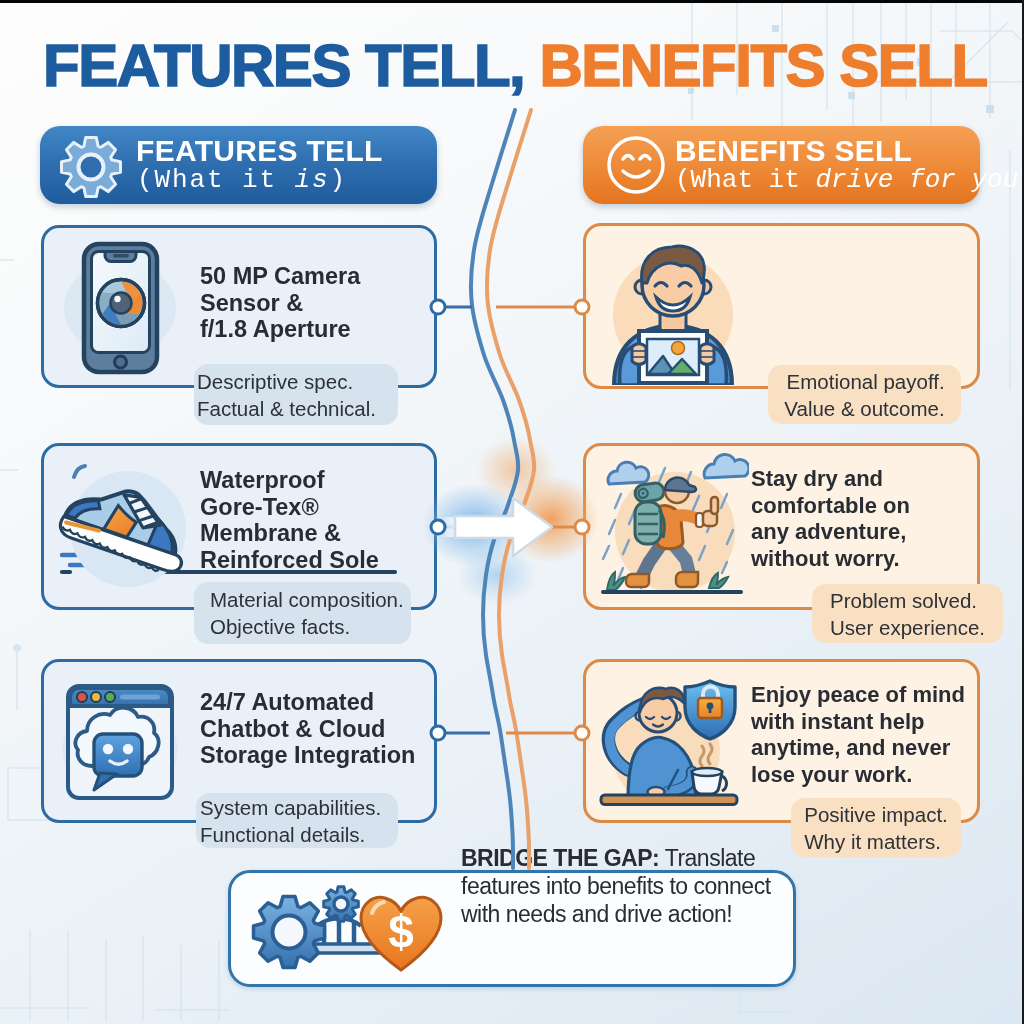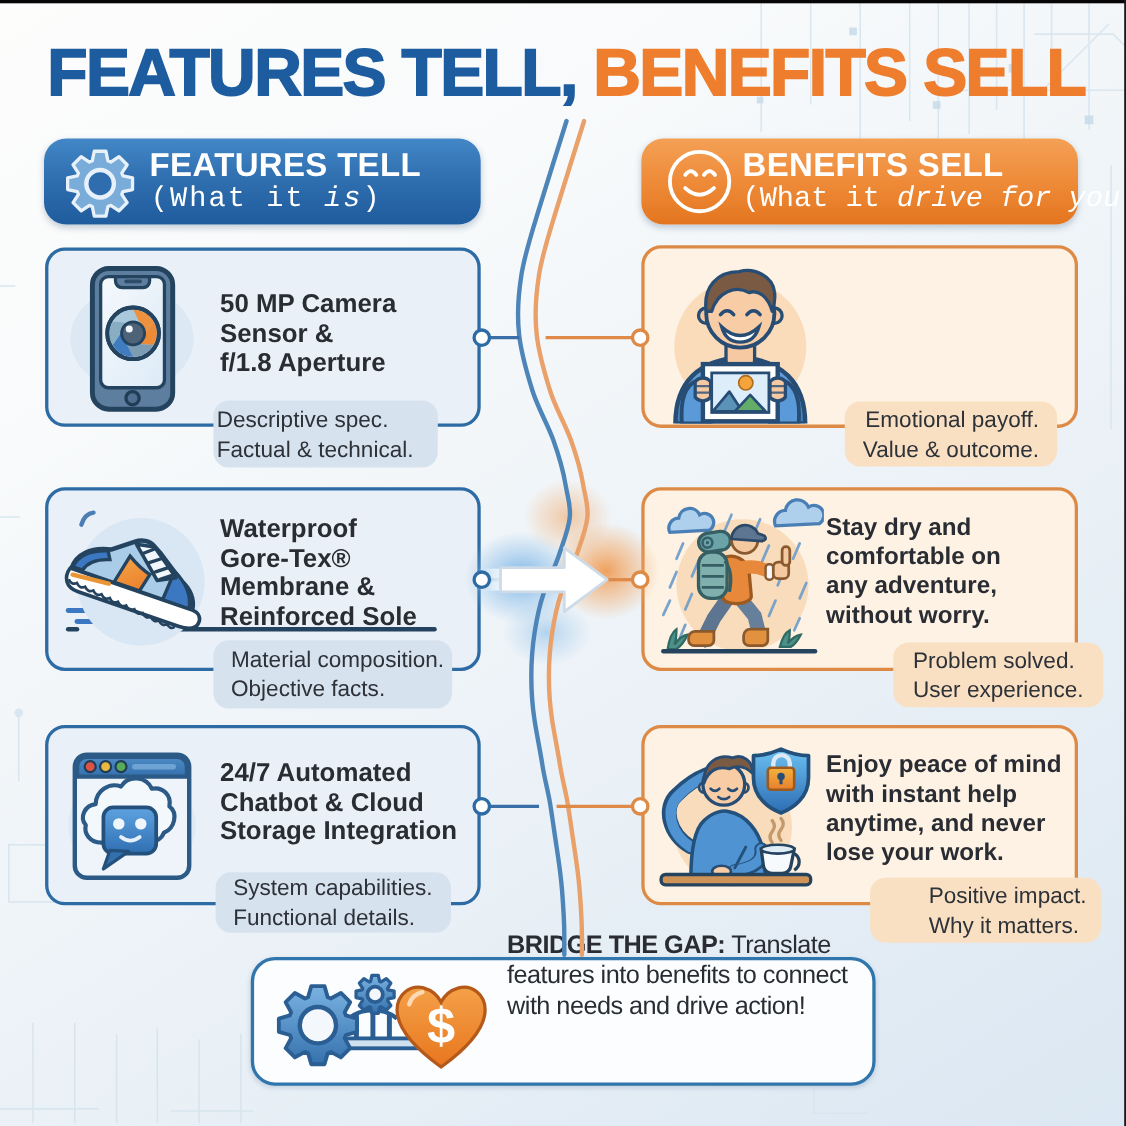--- a/index.html
+++ b/index.html
@@ -169,24 +169,24 @@
   </svg>
 
   <div class="abs bhead" style="left:200px;top:263px;">50 MP Camera<br>Sensor &amp;<br>f/1.8 Aperture</div>
   <div class="abs bhead" style="left:200px;top:467px;">Waterproof<br>Gore-Tex®<br>Membrane &amp;<br>Reinforced Sole</div>
   <div class="abs bhead" style="left:200px;top:689px;">24/7 Automated<br>Chatbot &amp; Cloud<br>Storage Integration</div>
   <div class="abs bheadr" style="left:751px;top:466px;">Stay dry and<br>comfortable on<br>any adventure,<br>without worry.</div>
   <div class="abs bheadr" style="left:751px;top:682px;">Enjoy peace of mind<br>with instant help<br>anytime, and never<br>lose your work.</div>
 
   <div class="abs sub lsub" style="left:194px;top:364px;width:201px;height:61px;padding-left:3px;">Descriptive spec.<br>Factual &amp; technical.</div>
   <div class="abs sub lsub" style="left:194px;top:582px;width:201px;height:62px;padding-left:16px;">Material composition.<br>Objective facts.</div>
-  <div class="abs sub lsub" style="left:196px;top:793px;width:198px;height:55px;padding-left:16px;">System capabilities.<br>Functional details.</div>
+  <div class="abs sub lsub" style="left:196px;top:793px;width:198px;height:55px;padding-left:4px;">System capabilities.<br>Functional details.</div>
   <div class="abs sub rsub" style="left:768px;top:365px;width:193px;height:59px;text-align:right;">Emotional payoff.<br>Value &amp; outcome.</div>
   <div class="abs sub rsub" style="left:772px;top:584px;width:191px;height:59px;margin-left:40px;">Problem solved.<br>User experience.</div>
-  <div class="abs sub rsub" style="left:791px;top:798px;width:170px;height:59px;padding-left:40px;">Positive impact.<br>Why it matters.</div>
+  <div class="abs sub rsub" style="left:791px;top:798px;width:170px;height:59px;">Positive impact.<br>Why it matters.</div>
 
   <div class="abs" id="btext"><b>BRIDGE THE GAP:</b> Translate<br>features into benefits to connect<br>with needs and drive action!</div>
 
   <svg class="icon" id="icPhone" style="left:55px;top:237px;" width="130" height="142" viewBox="0 0 130 142">
     <defs>
       <linearGradient id="scr" x1="0%" y1="0%" x2="100%" y2="100%">
         <stop offset="0%" stop-color="#f4f9fd"></stop>
           <stop offset="55%" stop-color="#e8f1f9"></stop>
           <stop offset="100%" stop-color="#dcebf7"></stop>
       </linearGradient>

